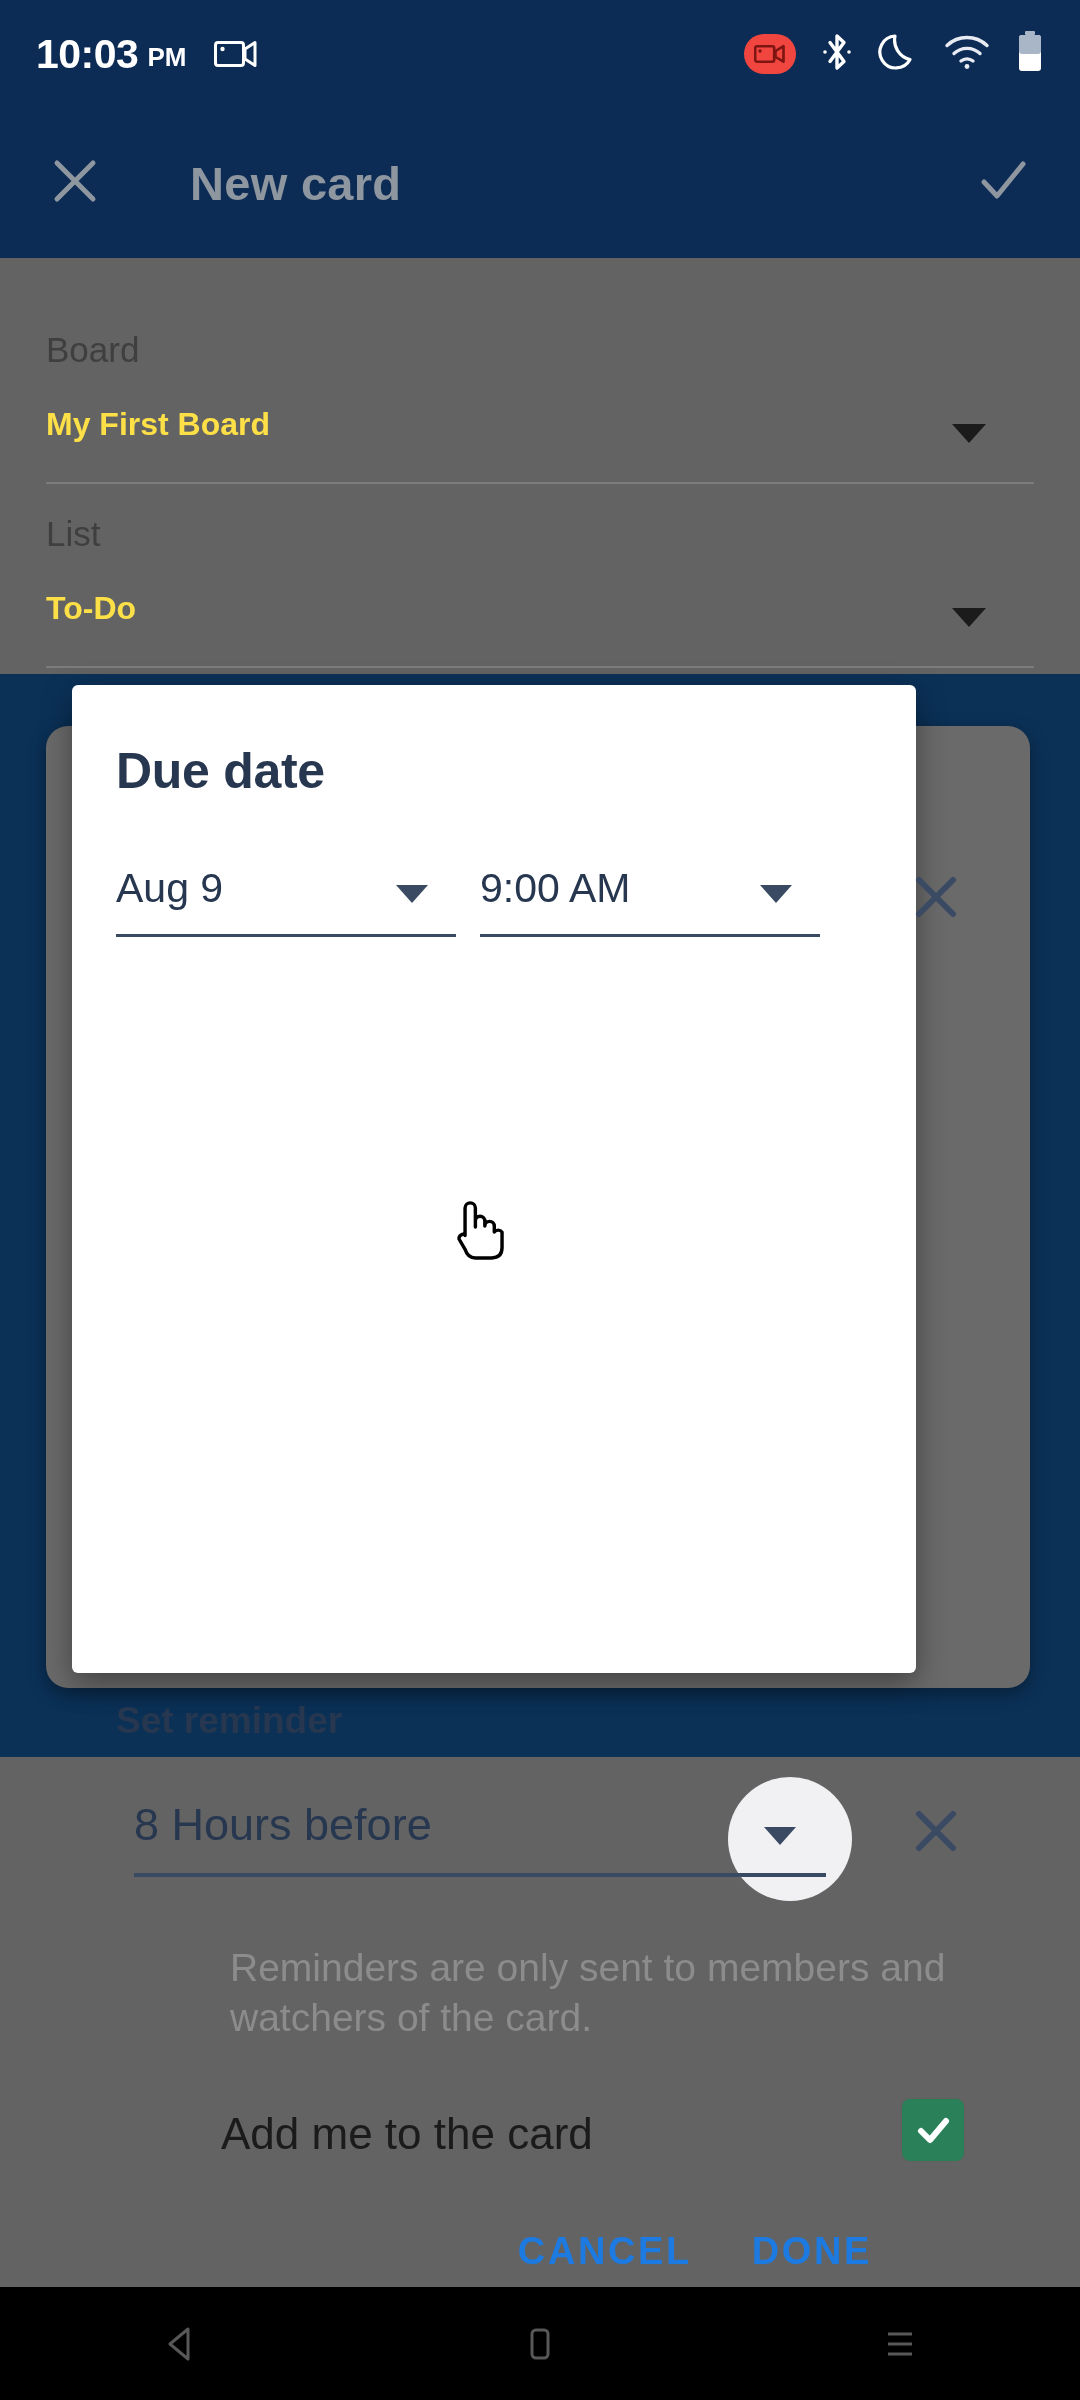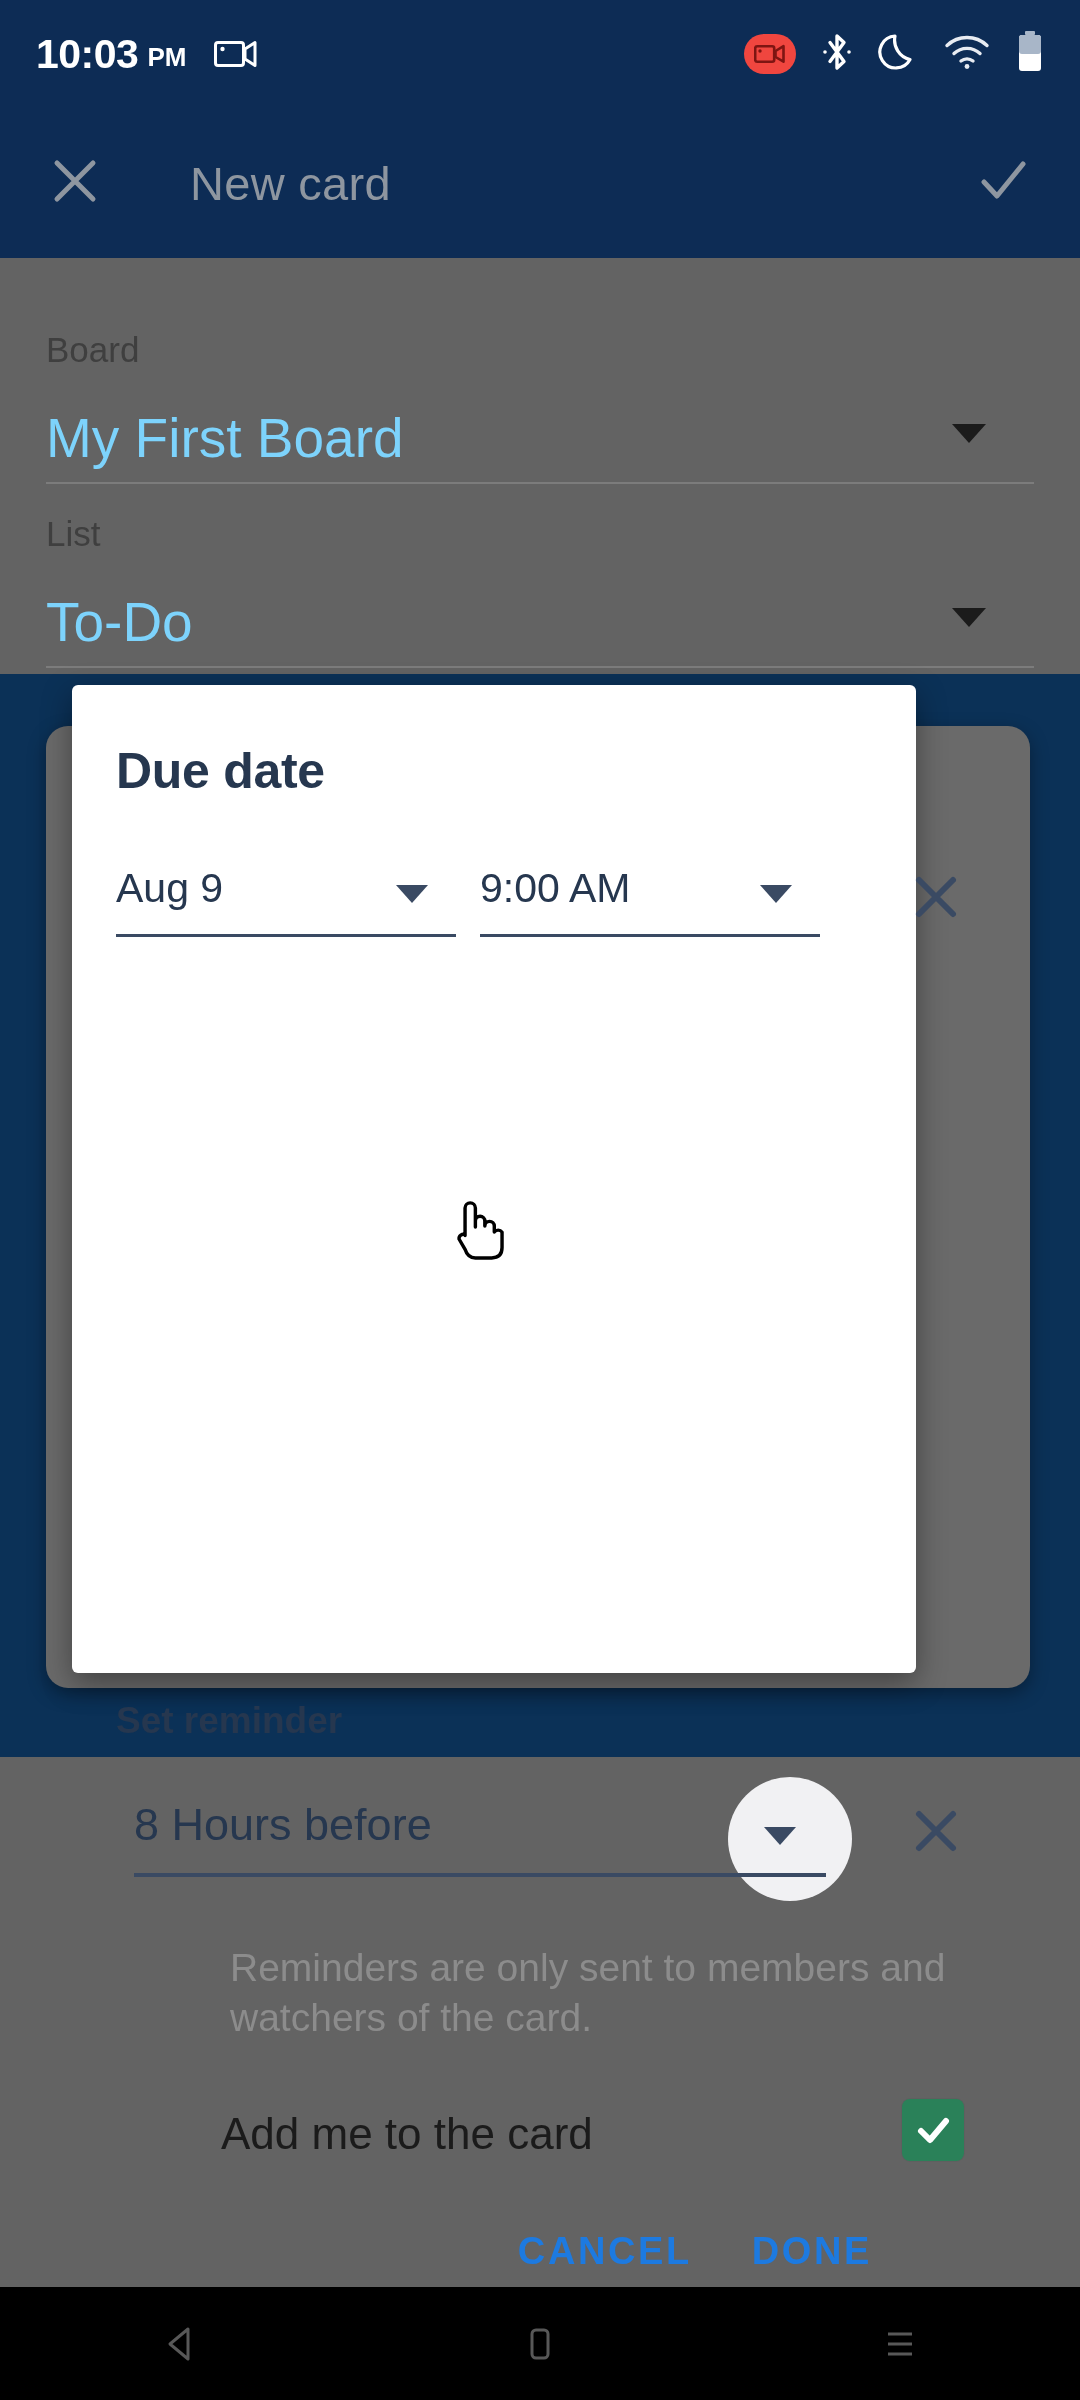--- a/index.html
+++ b/index.html
@@ -43,36 +43,36 @@
 
   
   #appbar{
     position:absolute; left:0; top:108px; width:1080px; height:150px;
     background:#0d2c55;
     display:flex; align-items:center;
     padding:0 48px;
     z-index:5;
   }
   #appbar-title{
-    color:#8e96a0; font-size:47px; font-weight:400;
+    color:#8e96a0; font-size:47px; font-weight:700;
     margin-left:88px; letter-spacing:0.3px;
   }
   #appbar .spacer{ flex:1; }
 
   
   #scrim-top{
     position:absolute; left:0; top:258px; width:1080px; height:416px;
     background:#636363;
     z-index:3;
   }
   .field-label{
     color:#3f3f3f; font-size:35px; font-weight:400;
   }
   .field-value{
-    color:#7dd3fc; font-size:55px; font-weight:400;
+    color:#fde047; font-size:32px; font-weight:700;
   }
   .field-row{
     position:absolute; left:46px; width:988px;
   }
   .field-underline{
     position:absolute; left:46px; width:988px; height:2px;
     background:#7c7c7c;
   }
   .caret{
     position:absolute; right:48px;

